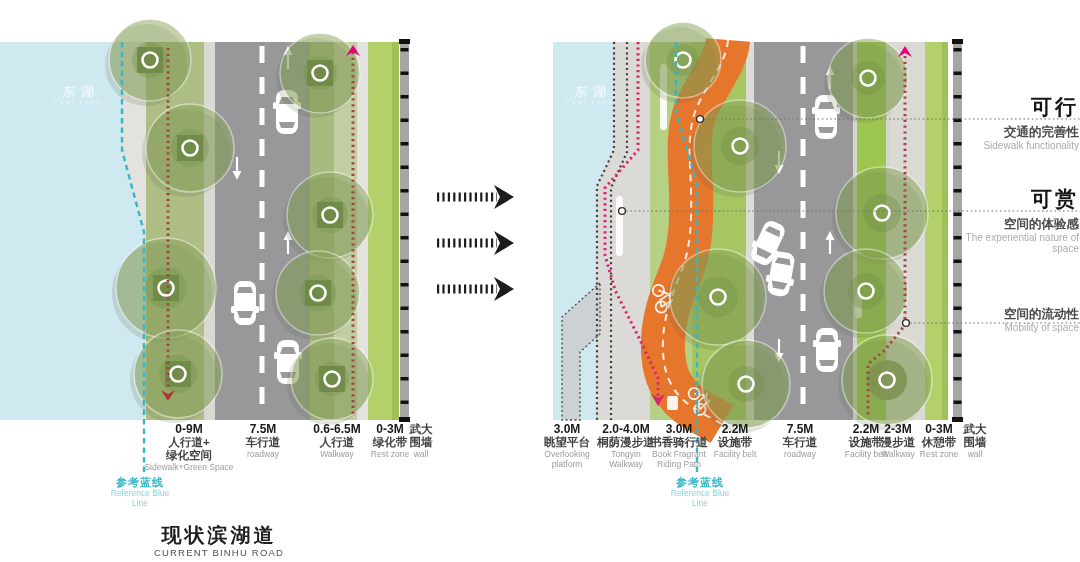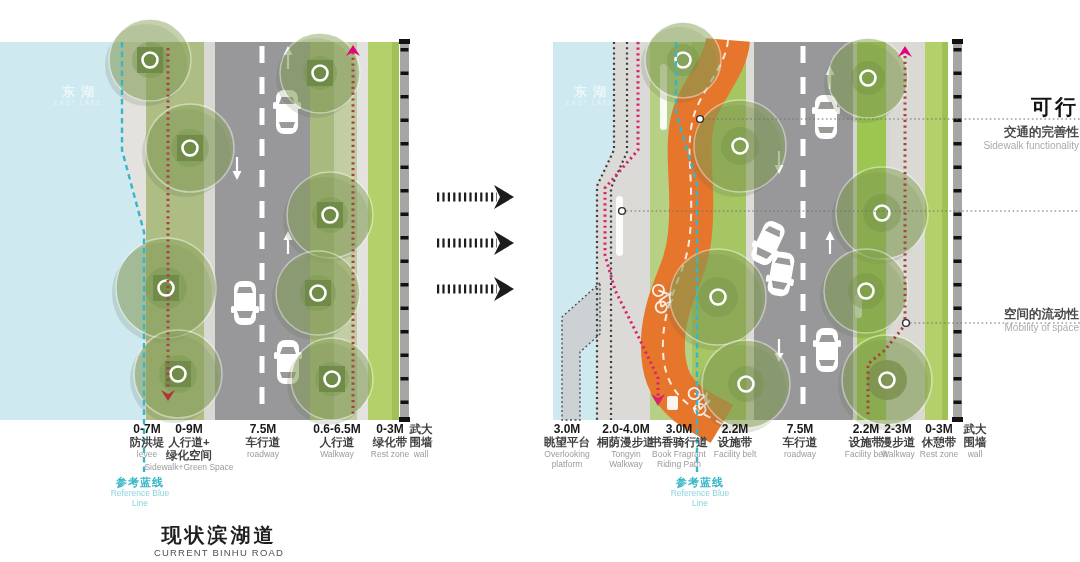--- a/index.html
+++ b/index.html
@@ -316,25 +316,20 @@
 
   <div class="water-label" style="left:78px;top:84px;">
     <div class="wl-zh">东湖</div>
     <div class="wl-en">EAST LAKE</div>
   </div>
   <div class="water-label" style="left:590px;top:84px;">
     <div class="wl-zh">东湖</div>
     <div class="wl-en">EAST LAKE</div>
   </div>
 
-  <div class="dim-label" style="left:147px;">
-    <div class="dim">0-7M</div>
-    <div class="zh">防洪堤</div>
-    <div class="en">levee</div>
-  </div>
   <div class="dim-label" style="left:189px;width:130px;">
     <div class="dim">0-9M</div>
     <div class="zh">人行道+
 绿化空间</div>
     <div class="en">Sidewalk+Green Space</div>
   </div>
   <div class="dim-label" style="left:263px;">
     <div class="dim">7.5M</div>
     <div class="zh">车行道</div>
     <div class="en">roadway</div>
@@ -420,18 +415,23 @@
   <div class="road-title" style="left:219px;">
     <div class="title-zh">现状滨湖道</div>
     <div class="title-en">CURRENT BINHU ROAD</div>
   </div>
 
   <div class="anno" style="top:96px;">
     <div class="anno-title">可行</div>
     <div class="anno-zh">交通的完善性</div>
     <div class="anno-en">Sidewalk functionality</div>
   </div>
+  <div class="anno" style="top:188px;">
+    <div class="anno-title">可赏</div>
+    <div class="anno-zh">空间的体验感</div>
+    <div class="anno-en">The experiential nature of space</div>
+  </div>
   <div class="anno" style="top:300px;">
     <div class="anno-zh">空间的流动性</div>
     <div class="anno-en">Mobility of space</div>
   </div>
 
 </div>
 
 </body></html>

